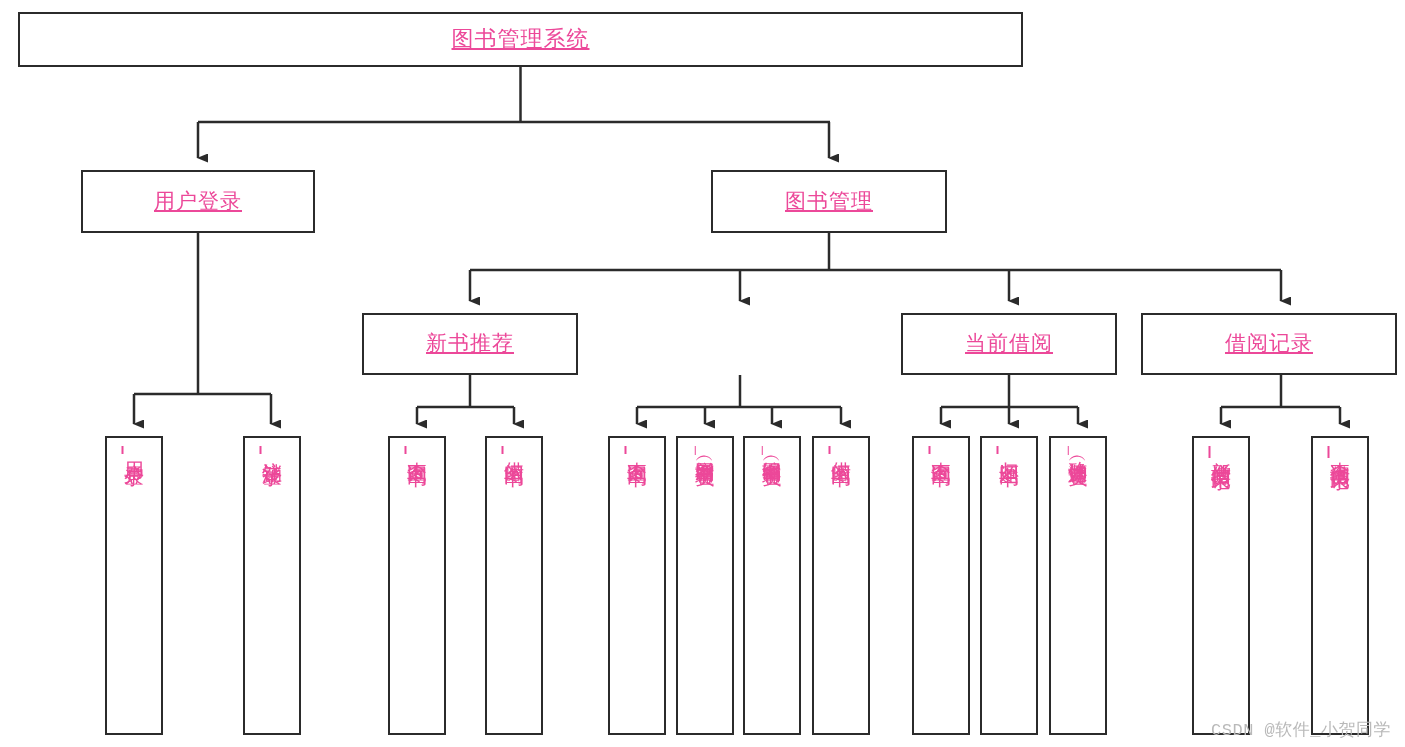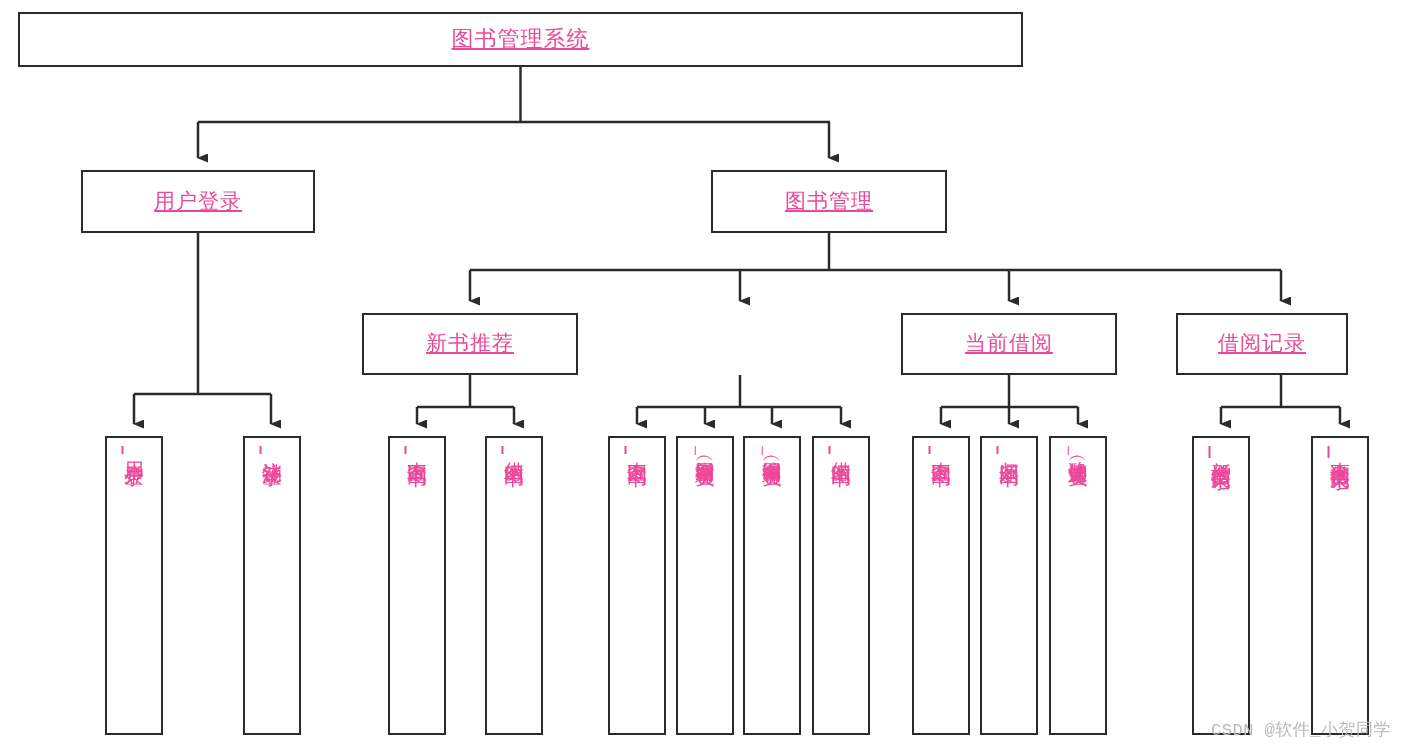--- a/index.html
+++ b/index.html
@@ -128,21 +128,21 @@
     </g>
   </svg>
 
   <div class="node horiz root" style="left:18px; top:12px; width:1005px; height:55px;">图书管理系统</div>
 
   <div class="node horiz" style="left:81px; top:170px; width:234px; height:63px;">用户登录</div>
   <div class="node horiz" style="left:711px; top:170px; width:236px; height:63px;">图书管理</div>
 
   <div class="node horiz" style="left:362px; top:313px; width:216px; height:62px;">新书推荐</div>
   <div class="node horiz" style="left:901px; top:313px; width:216px; height:62px;">当前借阅</div>
-  <div class="node horiz" style="left:1176px; top:313px; width:172px; height:62px;">借阅记录</div>
+  <div class="node horiz" style="left:1141px; top:313px; width:256px; height:62px;">借阅记录</div>
 
   <div class="node vert" style="left:105px; top:436px; width:58px; height:299px;">
     <span class="vlabel">用户登录</span>
   </div>
   <div class="node vert" style="left:243px; top:436px; width:58px; height:299px;">
     <span class="vlabel">注销登录</span>
   </div>
 
   <div class="node vert" style="left:388px; top:436px; width:58px; height:299px;">
     <span class="vlabel">查询图书</span>

